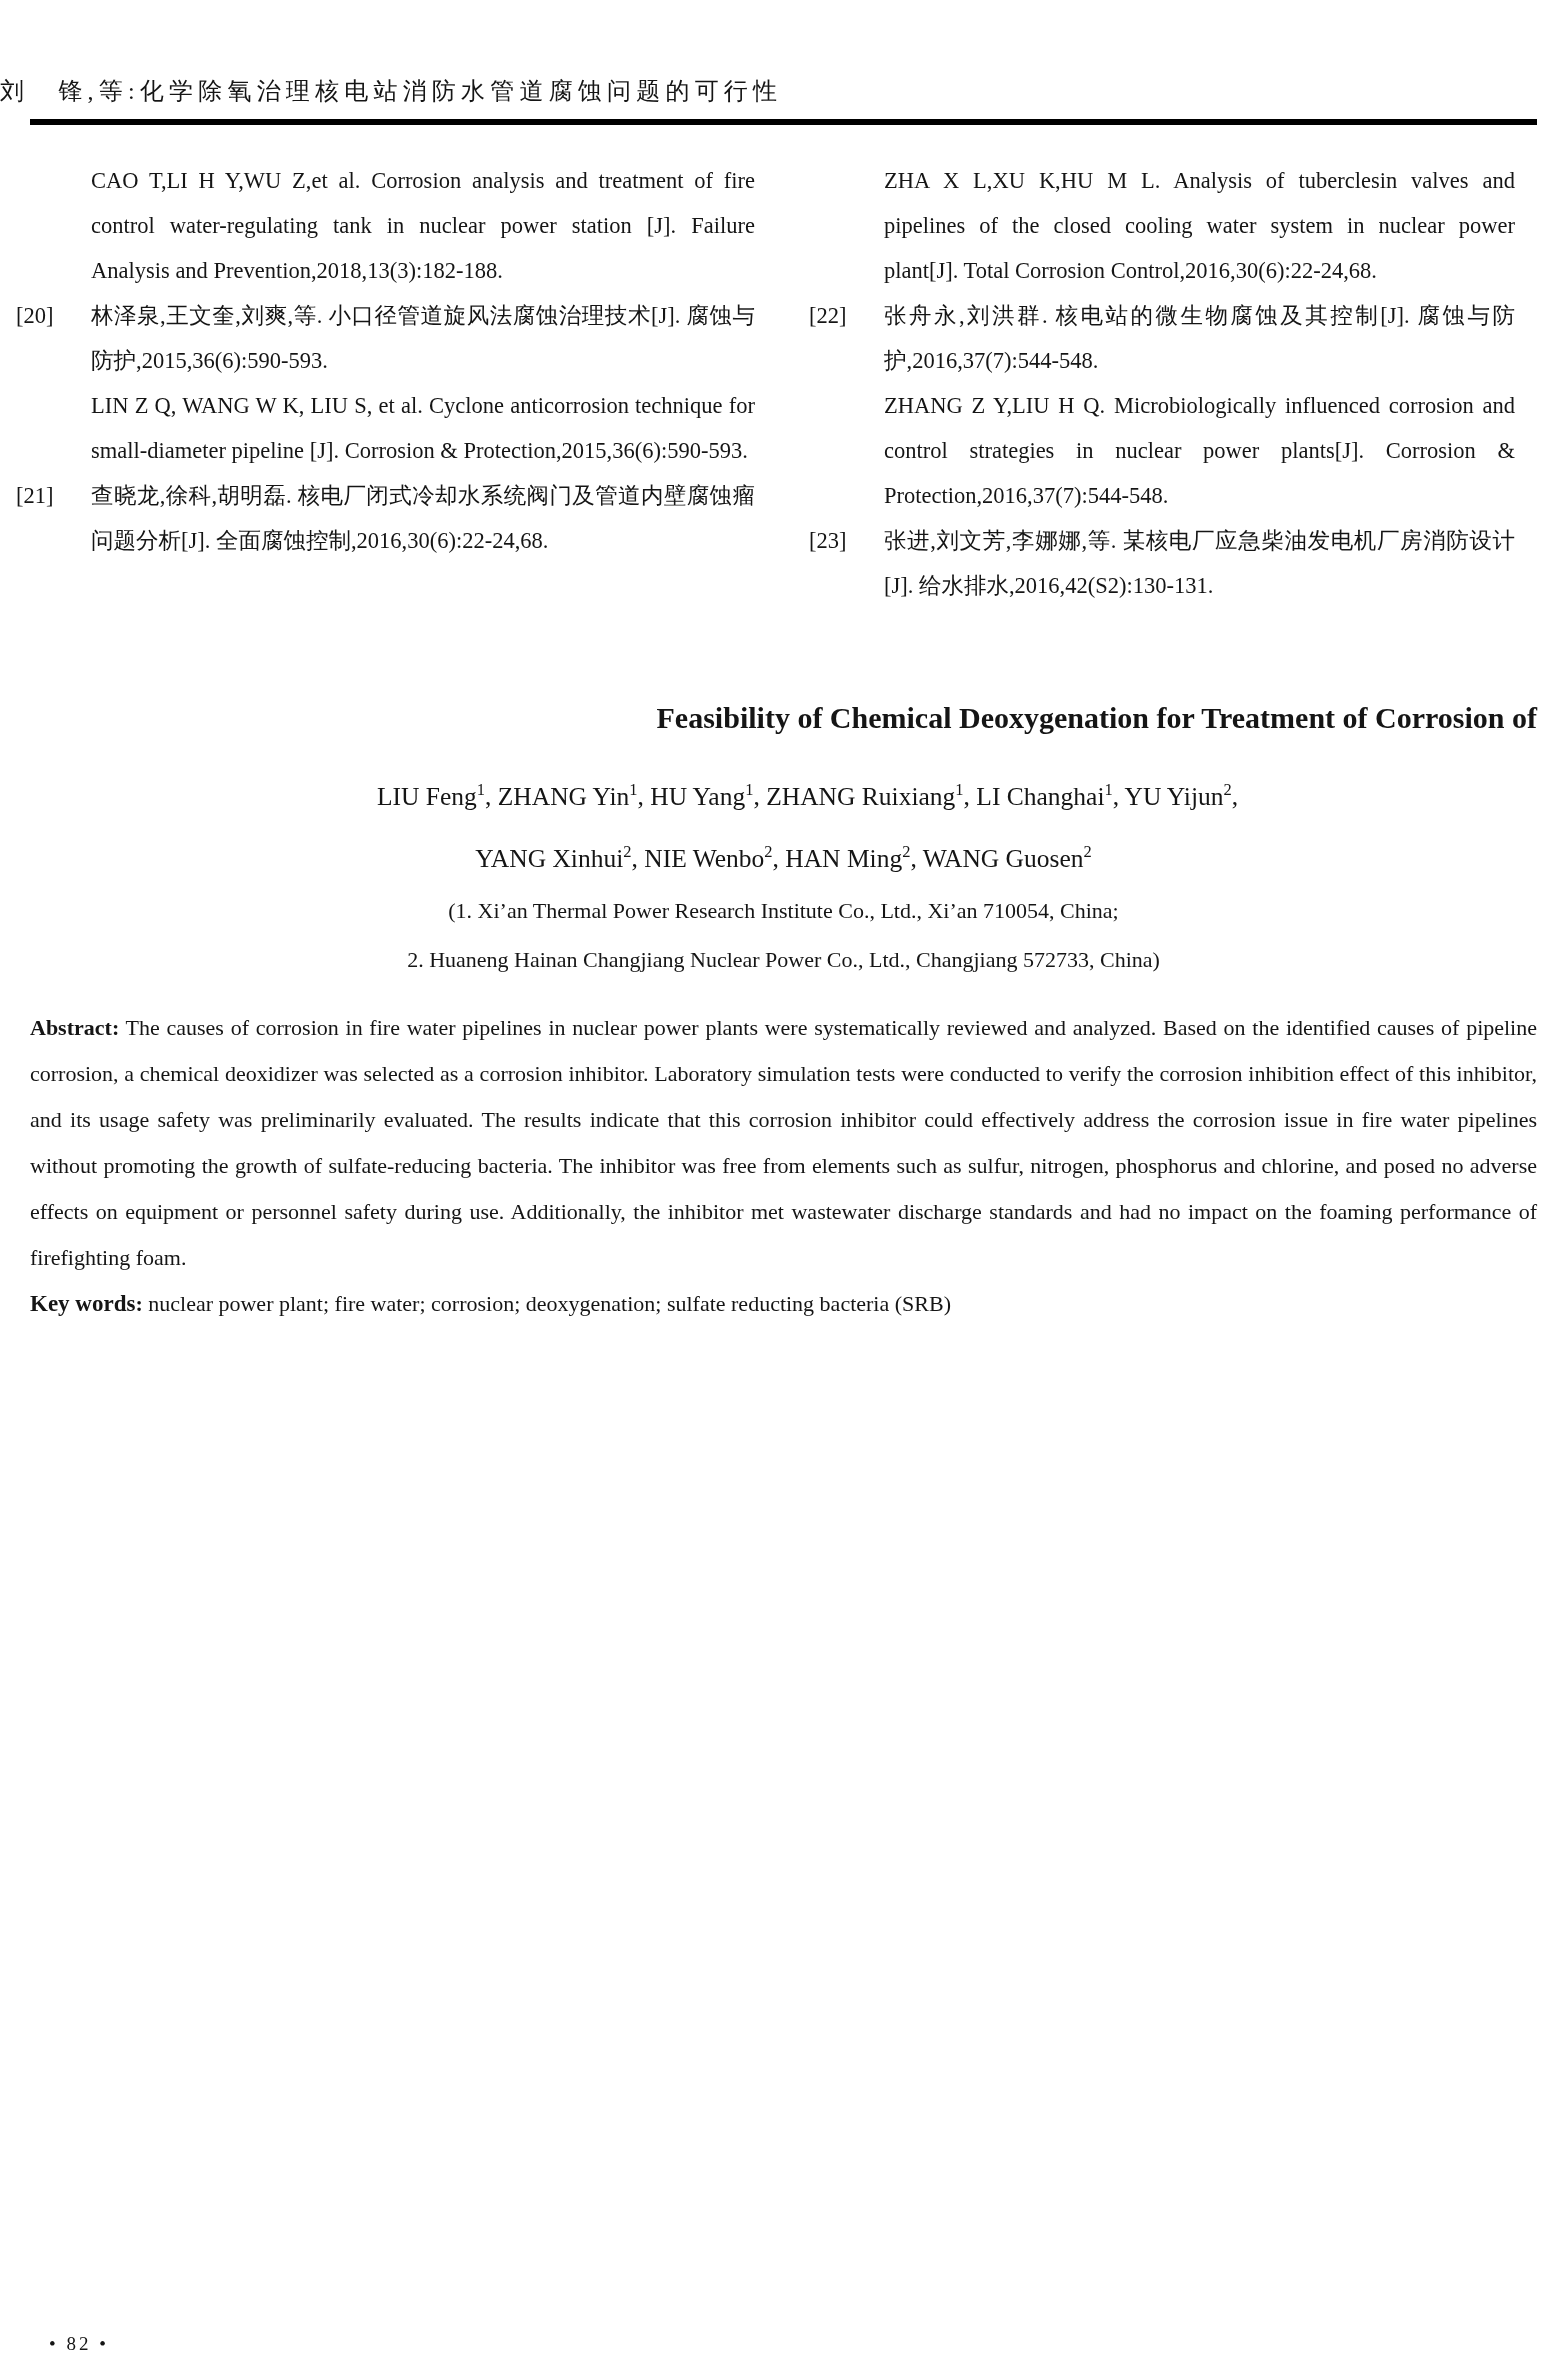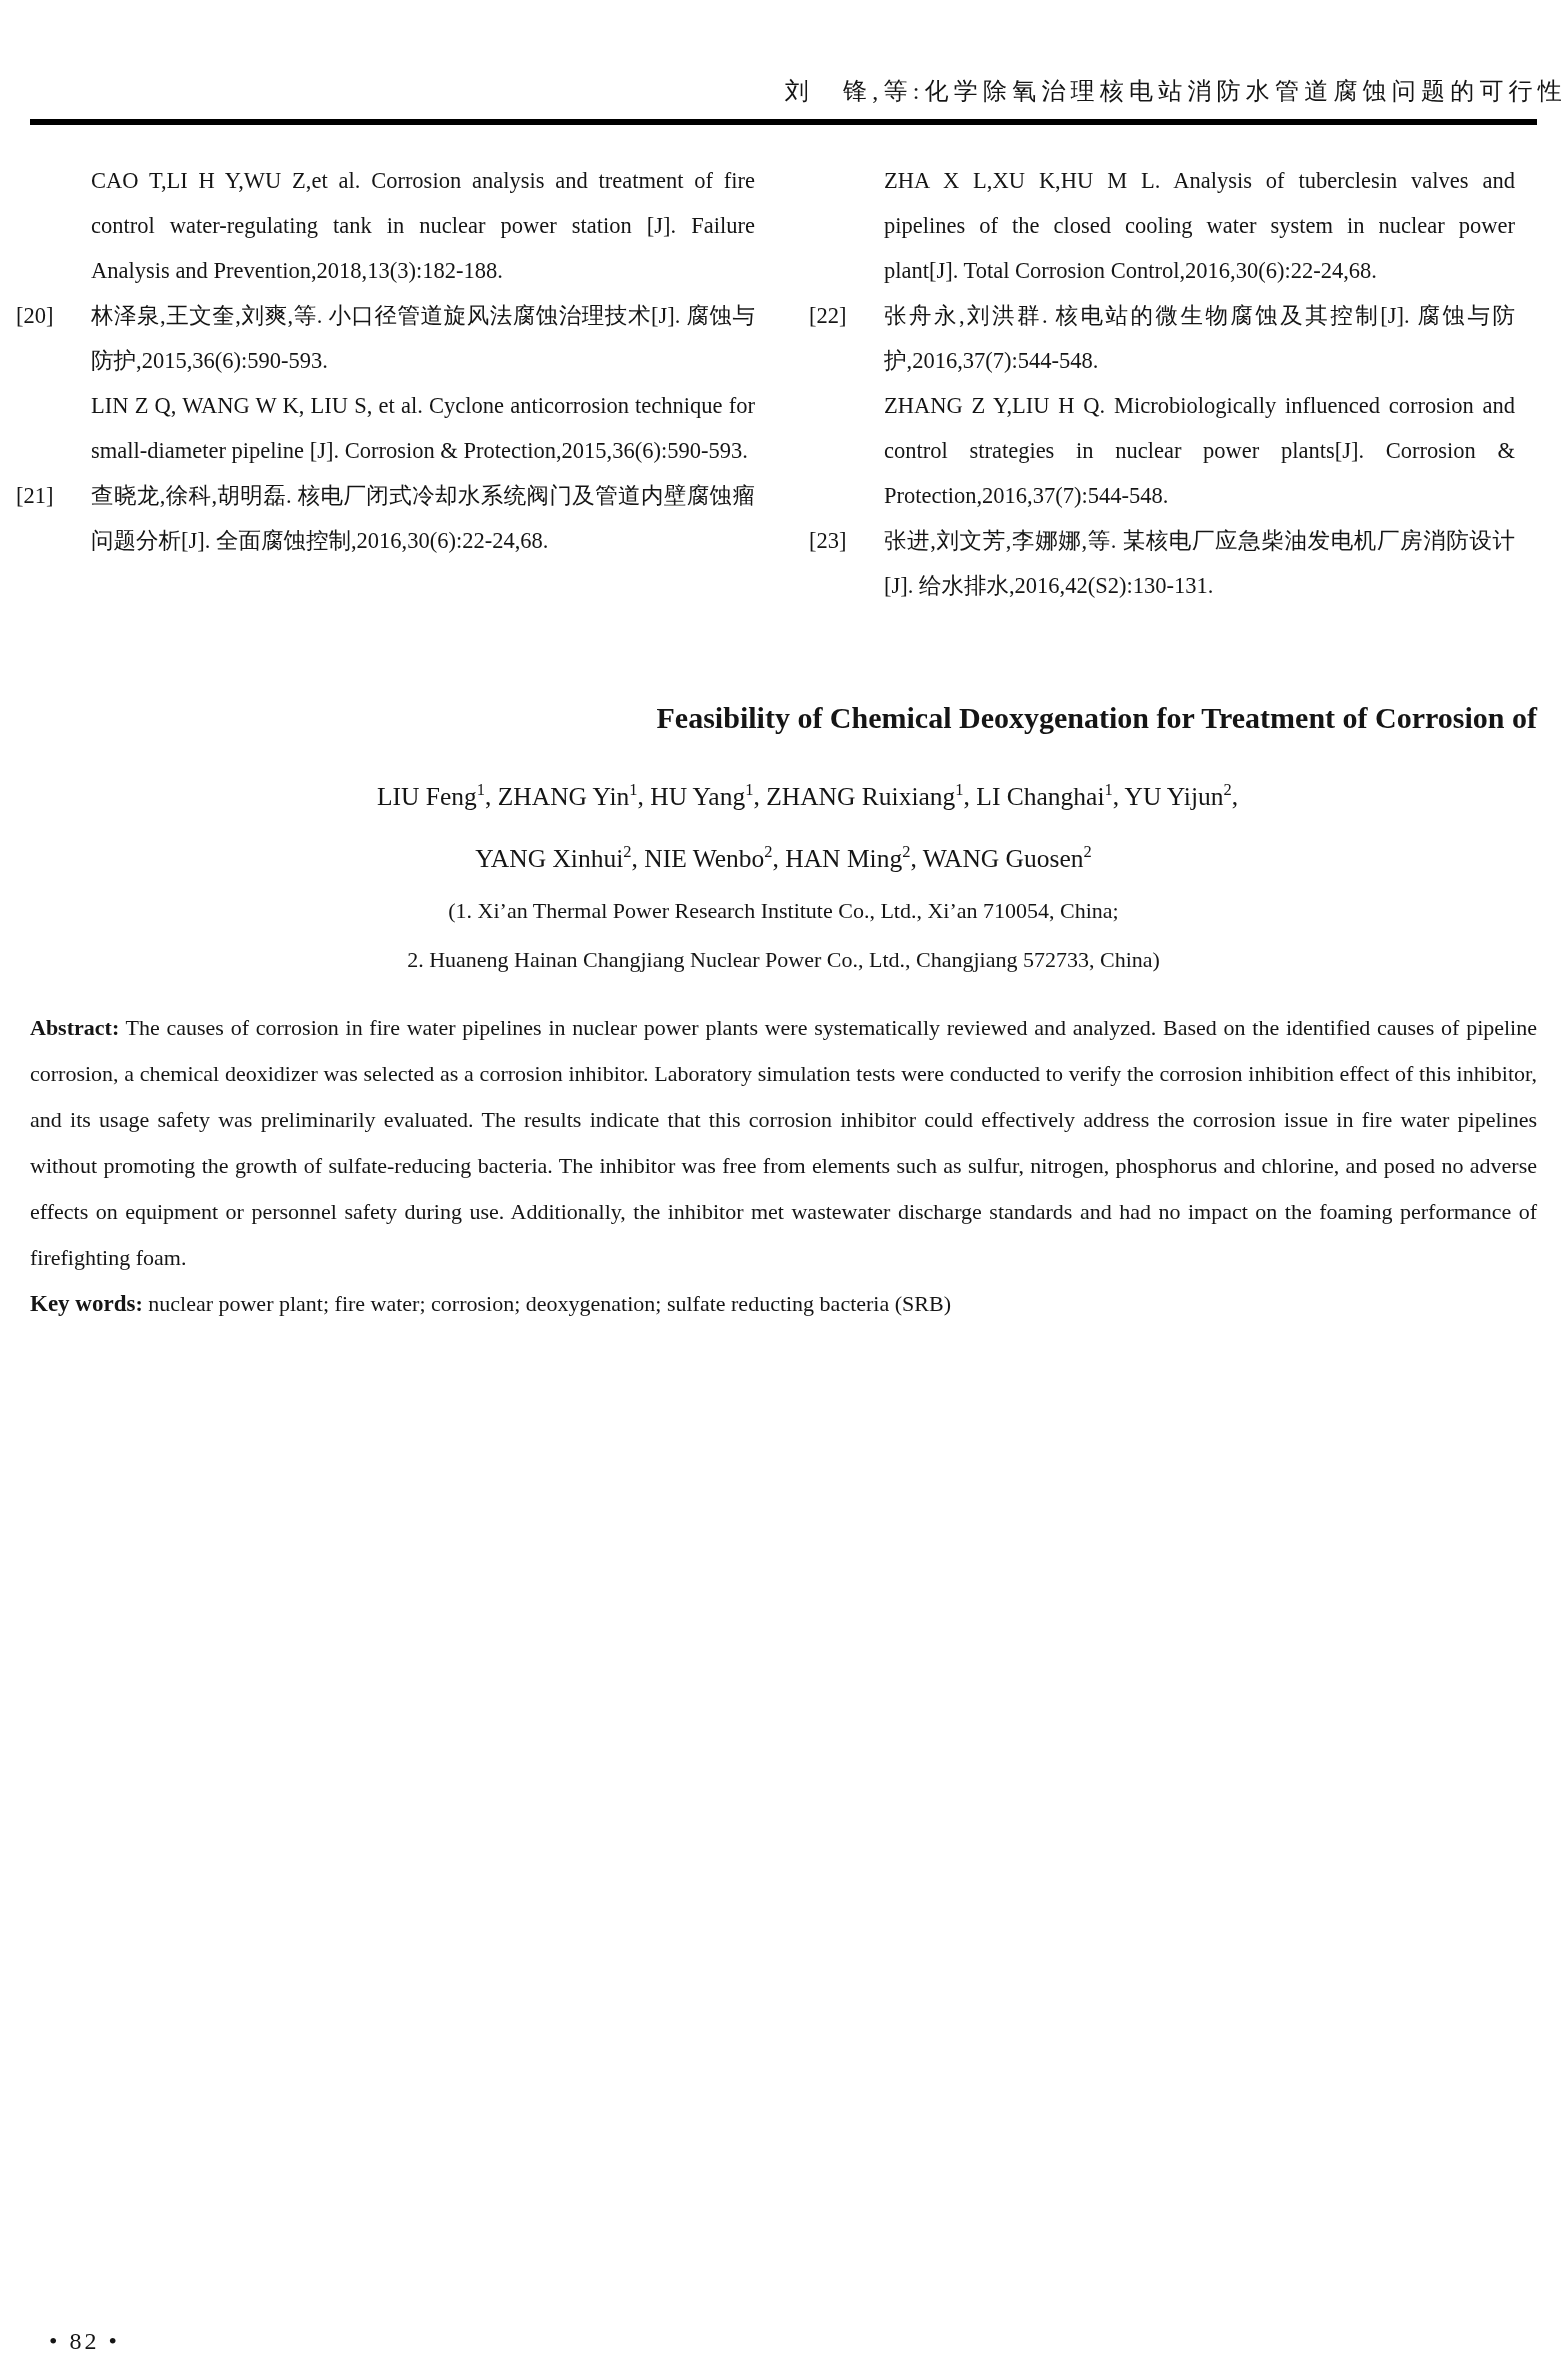--- a/index.html
+++ b/index.html
@@ -8,21 +8,21 @@
     width: 1567px;
     height: 2377px;
     margin: 0 auto;
     background: #ffffff;
     color: #151515;
     font-family: "Liberation Serif", "DejaVu Serif", serif;
     overflow: hidden;
   }
   .running-header {
     padding-top: 75px;
-    text-align: right;
+    text-align: left;
     font-size: 24px;
     letter-spacing: 5.2px;
     white-space: nowrap;
   }
   .header-rule {
     margin: 12px 30px 0 30px;
     height: 6px;
     background: #000;
   }
   .refs {
@@ -73,21 +73,21 @@
     font-size: 22px;
     line-height: 46px;
     text-align: left;
   }
   .b { font-weight: bold; }
   .kw-label { font-size: 23px; }
   .page-number {
     position: absolute;
     left: 49px;
     bottom: 22.5px;
-    font-size: 24px;
+    font-size: 19px;
     letter-spacing: 3px;
     white-space: nowrap;
   }
 </style>
 </head>
 <body>
 
 <div class="page">
 
   <div class="running-header">刘　锋,等:化学除氧治理核电站消防水管道腐蚀问题的可行性</div>

